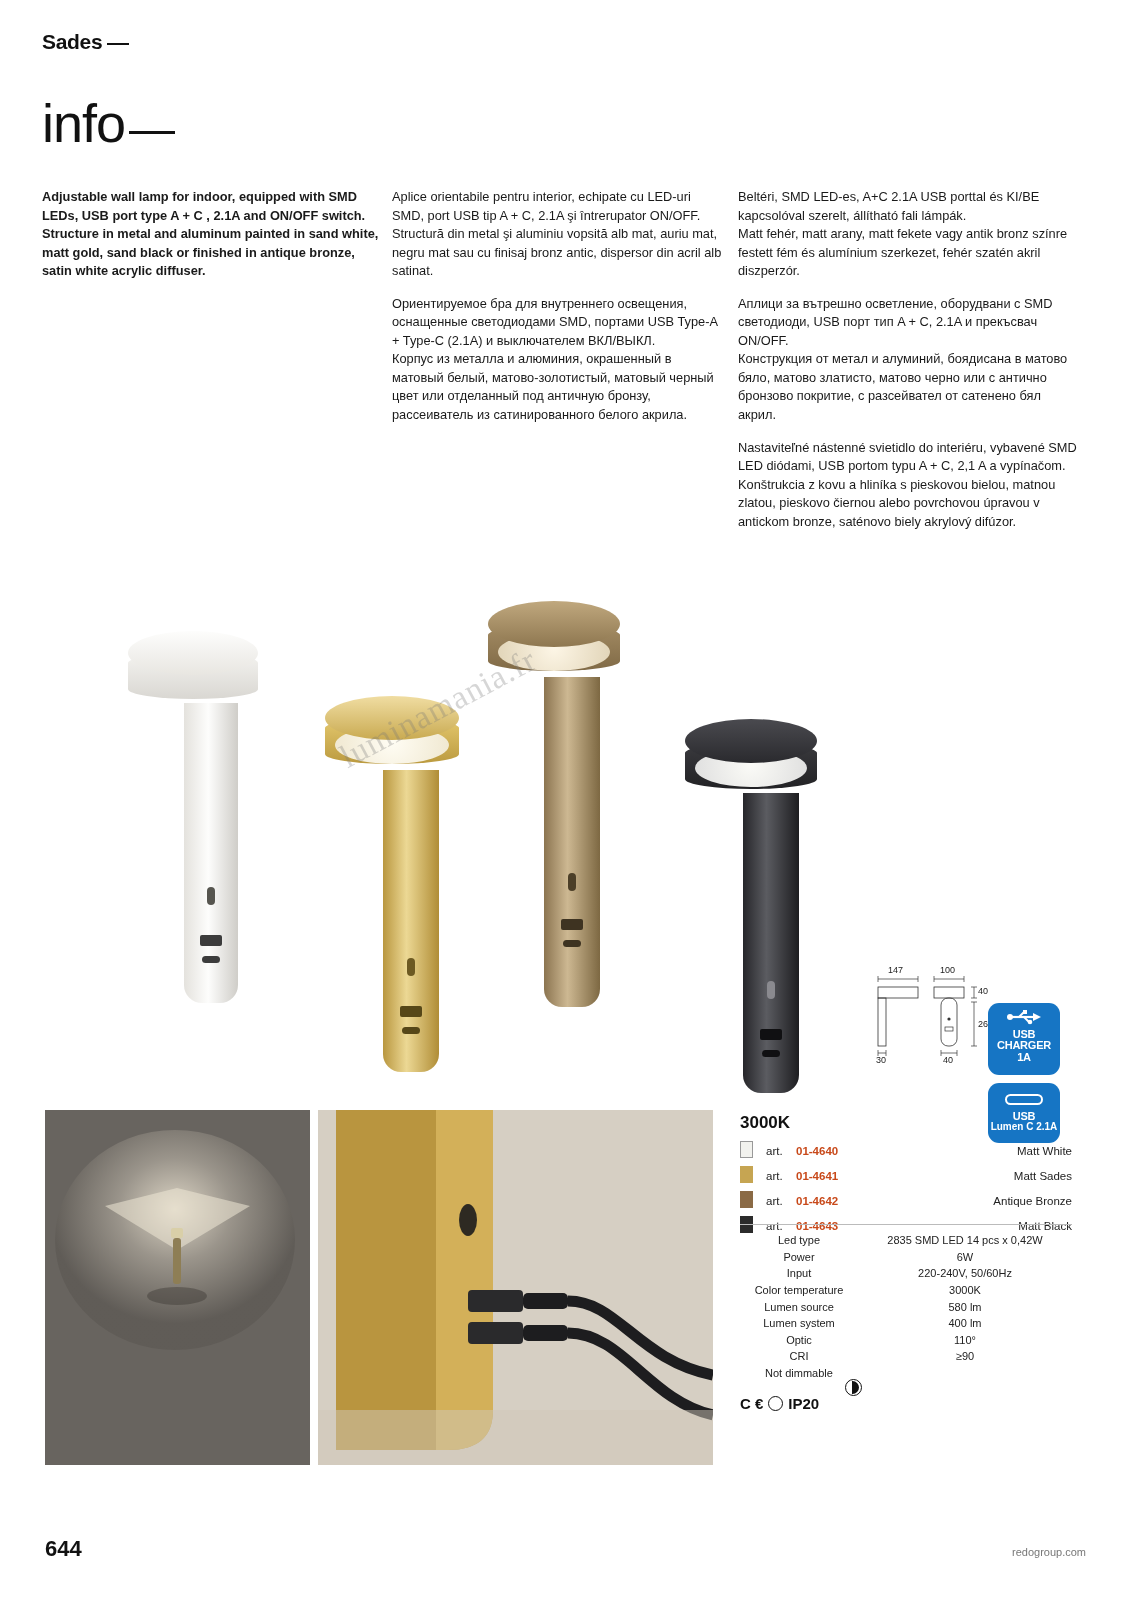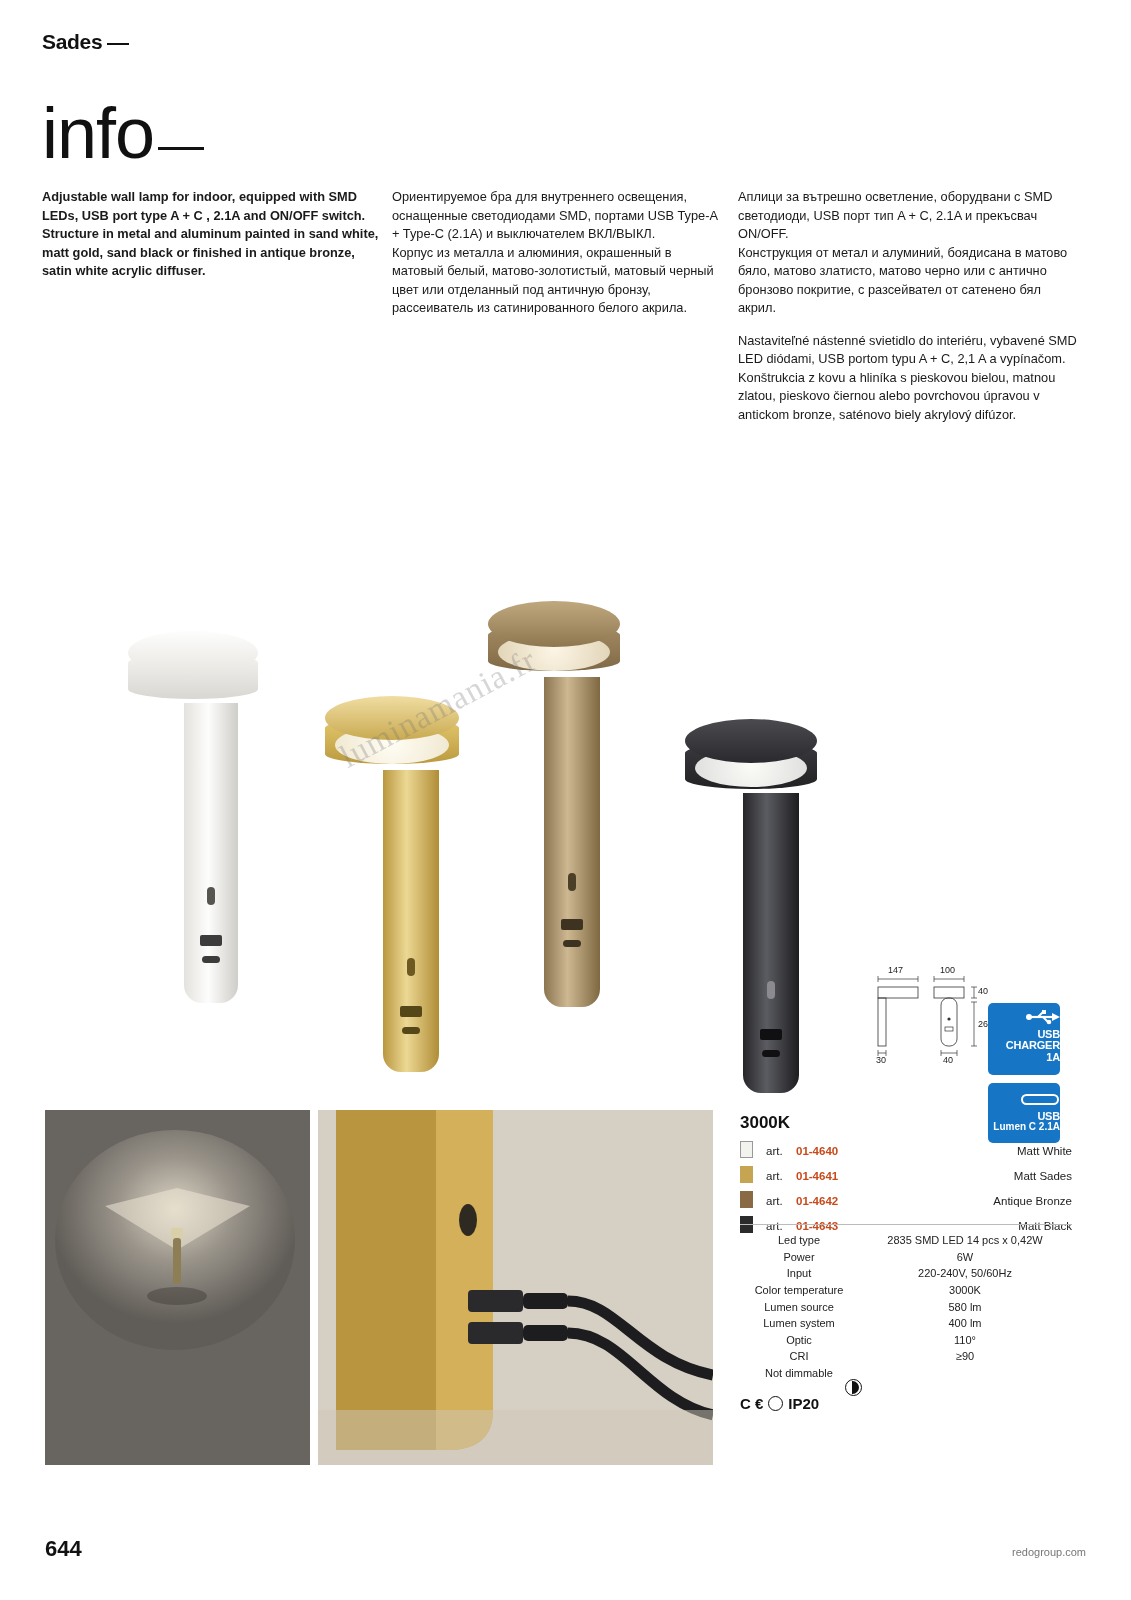--- a/index.html
+++ b/index.html
@@ -26,21 +26,21 @@
   .brand-dash {
     display: inline-block;
     width: 22px; height: 2px;
     background: #111;
     vertical-align: 4px;
     margin-left: 5px;
   }
   .page-title {
     position: absolute;
     left: 42px; top: 92px;
-    font-size: 72px;
+    font-size: 54px;
     font-weight: 300;
     letter-spacing: -1px;
     color: #111;
   }
   .title-dash {
     display: inline-block;
     width: 46px; height: 3px;
     background: #111;
     vertical-align: 8px;
     margin-left: 4px;
@@ -111,22 +111,22 @@
     font-size: 9px;
     color: #222;
   }
   .dim-label { position: absolute; font-size: 9px; color: #222; }
 
   
   .badge {
     position: absolute;
     background: #1675c4;
     color: #fff;
-    border-radius: 5px;
-    text-align: right;
+    border-radius: 11px;
+    text-align: center;
     font-weight: bold;
     line-height: 1.05;
   }
   .badge-usb-a { left: 988px; top: 1003px; width: 72px; height: 72px; }
   .badge-usb-c { left: 988px; top: 1083px; width: 72px; height: 60px; }
   .badge-txt { font-size: 11px; letter-spacing: -0.2px; }
   .badge-txt-sm { font-size: 10px; }
 
   
   .photo {
@@ -220,25 +220,28 @@
 
 <div class="page-title">
   <span>info</span><span class="title-dash"></span>
 </div>
 
 <div class="desc-col col1">
   <p>Adjustable wall lamp for indoor, equipped with SMD LEDs, USB port type A + C , 2.1A and ON/OFF switch. Structure in metal and aluminum painted in sand white, matt gold, sand black or finished in antique bronze, satin white acrylic diffuser.</p>
 </div>
 
 <div class="desc-col col2">
+  <p>Aplice orientabile pentru interior, echipate cu LED-uri SMD, port USB tip A + C, 2.1A  şi întrerupator ON/OFF. Structură din metal şi aluminiu vopsită alb mat, auriu mat, negru mat sau cu finisaj bronz antic, dispersor din acril alb satinat.</p>
   <p style="white-space:pre-line">Ориентируемое бра для внутреннего освещения, оснащенные светодиодами SMD, портами USB Type-A + Type-C (2.1A) и выключателем ВКЛ/ВЫКЛ.
 Корпус из металла и алюминия, окрашенный в матовый белый, матово-золотистый, матовый черный цвет или отделанный под античную бронзу, рассеиватель из сатинированного белого акрила.</p>
 </div>
 
 <div class="desc-col col3">
+  <p style="white-space:pre-line">Beltéri, SMD LED-es, A+C 2.1A USB porttal és KI/BE kapcsolóval szerelt, állítható fali lámpák.
+Matt fehér, matt arany, matt fekete vagy antik bronz színre festett fém és alumínium szerkezet, fehér szatén akril diszperzór.</p>
   <p style="white-space:pre-line">Аплици за вътрешно осветление, оборудвани с SMD светодиоди, USB порт тип A + C, 2.1A и прекъсвач ON/OFF.
 Конструкция от метал и алуминий, боядисана в матово бяло, матово златисто, матово черно или с антично бронзово покритие, с разсейвател от сатенено бял акрил.</p>
   <p style="white-space:pre-line">Nastaviteľné nástenné svietidlo do interiéru, vybavené SMD LED diódami, USB portom typu A + C, 2,1 A a vypínačom.
 Konštrukcia z kovu a hliníka s pieskovou bielou, matnou zlatou, pieskovo čiernou alebo povrchovou úpravou v antickom bronze, saténovo biely akrylový difúzor.</p>
 </div>
 
 <div class="products">
 
   <div class="lamp" style="left:128px; top:55px;">
     <div class="arm" style="left:56px; top:88px; width:54px; height:300px; background:linear-gradient(90deg,#e4e2dd,#fdfdfc 45%,#cfcdc8);"></div>

